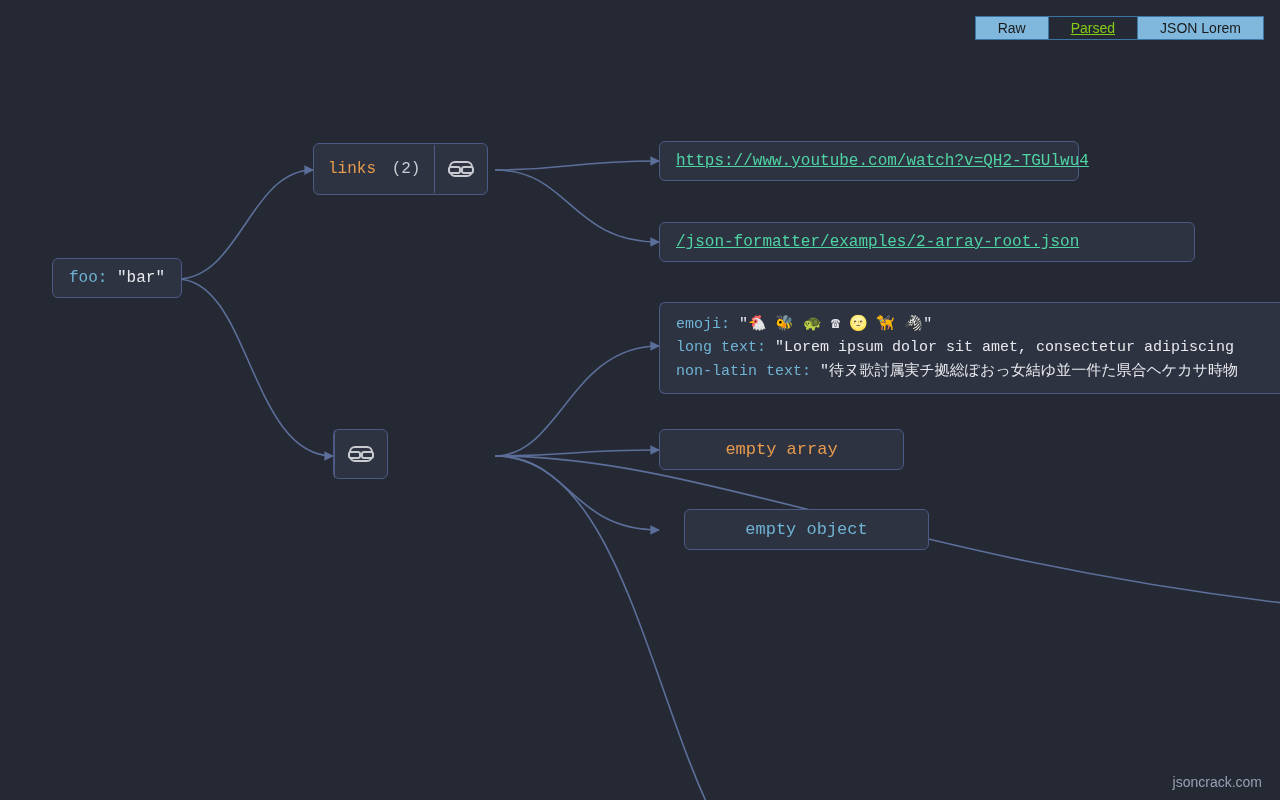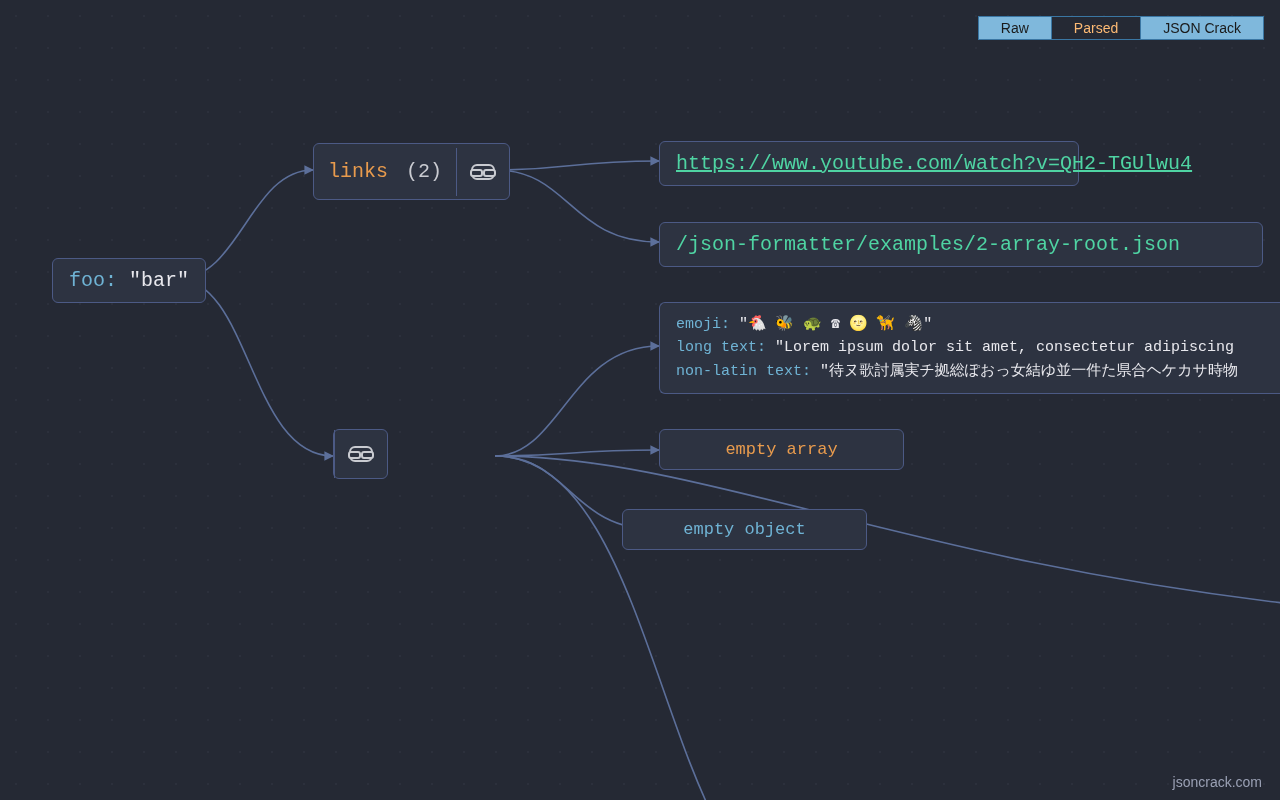--- a/index.html
+++ b/index.html
@@ -42,30 +42,30 @@
     border:1px solid var(--tab-border);
     margin-left:40px;
   }
   .tab {
     padding:3px 22px; font:14px "Helvetica Neue","Segoe UI",sans-serif;
     background:var(--tab-bg); color:var(--tab-text);
     border-left:1px solid var(--tab-border); cursor:pointer;
     user-select:none;
   }
   .tab:first-child { border-left:none; }
-  .tab.inactive { background:transparent; color:#fdba74; }
+  .tab.inactive { background:transparent; color:#84cc16;text-decoration:underline; }
 
   
   .node {
     position:absolute;
     background:var(--node-bg);
     border:1.5px solid var(--node-border);
     border-radius:var(--node-radius);
     padding:10px 16px;
-    font-size:20px;
+    font-size:16px;
     white-space:nowrap;
     box-sizing:border-box;
   }
   .node .key    { color:var(--key); }
   .node .string { color:var(--string); }
   .node.array-node {
     display:flex; align-items:center; padding:0;
   }
   .node.array-node .label-part {
     padding:16px 14px;
@@ -110,21 +110,21 @@
     font:14px "Helvetica Neue","Segoe UI",sans-serif;
     color:var(--footer);
   }
 </style>
 </head>
 <body>
 
 <div class="tabs">
   <div class="tab">Raw</div>
   <div class="tab inactive">Parsed</div>
-  <div class="tab">JSON Crack</div>
+  <div class="tab">JSON Lorem</div>
 </div>
 
 <svg class="edges">
   <defs>
     <marker id="arrow" viewBox="0 0 10 10" refX="9" refY="5" markerWidth="6" markerHeight="6" orient="auto-start-reverse">
       <path class="arrow-head" d="M 0 0 L 10 5 L 0 10 z"></path>
     </marker>
   </defs>
 
   <path d="M 177 279 C 240 279, 250 170, 313 170" marker-end="url(#arrow)"></path>
@@ -163,21 +163,21 @@
 <div class="node array-node" style="left:333px; top:429px;">
   <div class="icon-part">
     <span class="link-icon"></span>
   </div>
 </div>
 
 <div class="node link-node" style="left:659px; top:141px; width:420px;">
   <a href="#">https://www.youtube.com/watch?v=QH2-TGUlwu4</a>
 </div>
 
-<div class="node path-node" style="left:659px; top:222px; width:604px;">
+<div class="node path-node" style="left:659px; top:222px; width:536px;text-decoration:underline;">
   <span>/json-formatter/examples/2-array-root.json</span>
 </div>
 
 <div class="node multi-line" style="left:659px; top:302px; right:-2px; border-right:none; border-top-right-radius:0; border-bottom-right-radius:0;">
   <div>
     <span class="key">emoji:</span>
     <span class="string">"🐔 🐝 🐢 ☎ 🌝 🦮 🦓"</span>
   </div>
   <div>
     <span class="key">long text:</span>
@@ -186,17 +186,17 @@
   <div>
     <span class="key">non-latin text:</span>
     <span class="string">"待ヌ歌討属実チ拠総ぽおっ女結ゆ並一件た県合ヘケカサ時物</span>
   </div>
 </div>
 
 <div class="node empty-arr" style="left:659px; top:429px; width:245px;">
   <span>empty array</span>
 </div>
 
-<div class="node empty-obj" style="left:622px; top:509px; width:245px;">
+<div class="node empty-obj" style="left:684px; top:509px; width:245px;">
   <span>empty object</span>
 </div>
 
 <div class="footer">jsoncrack.com</div>
 
 </body></html>

